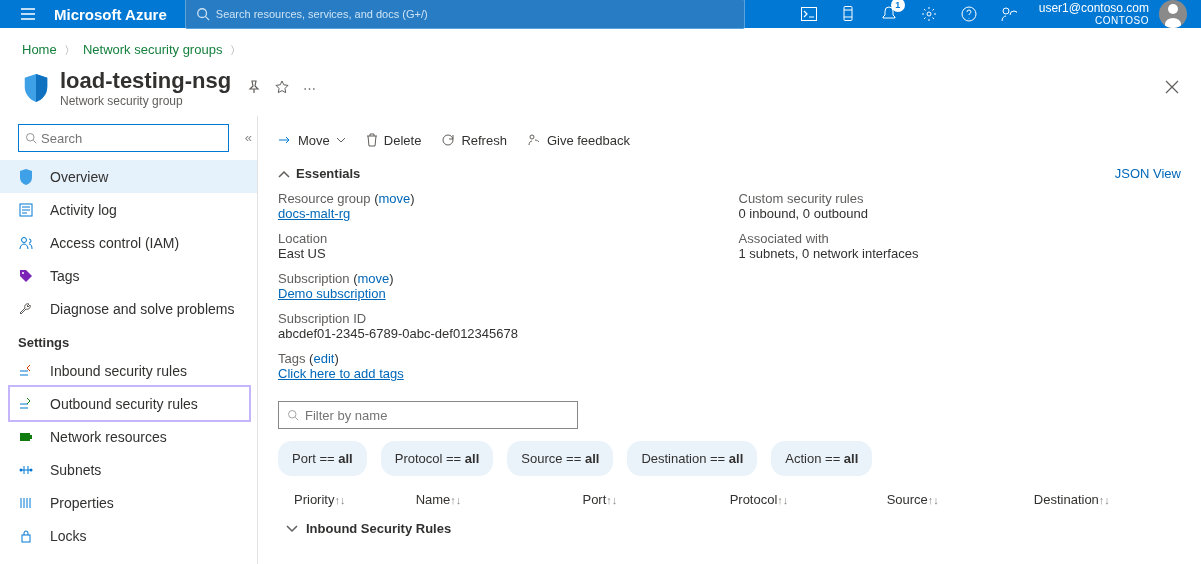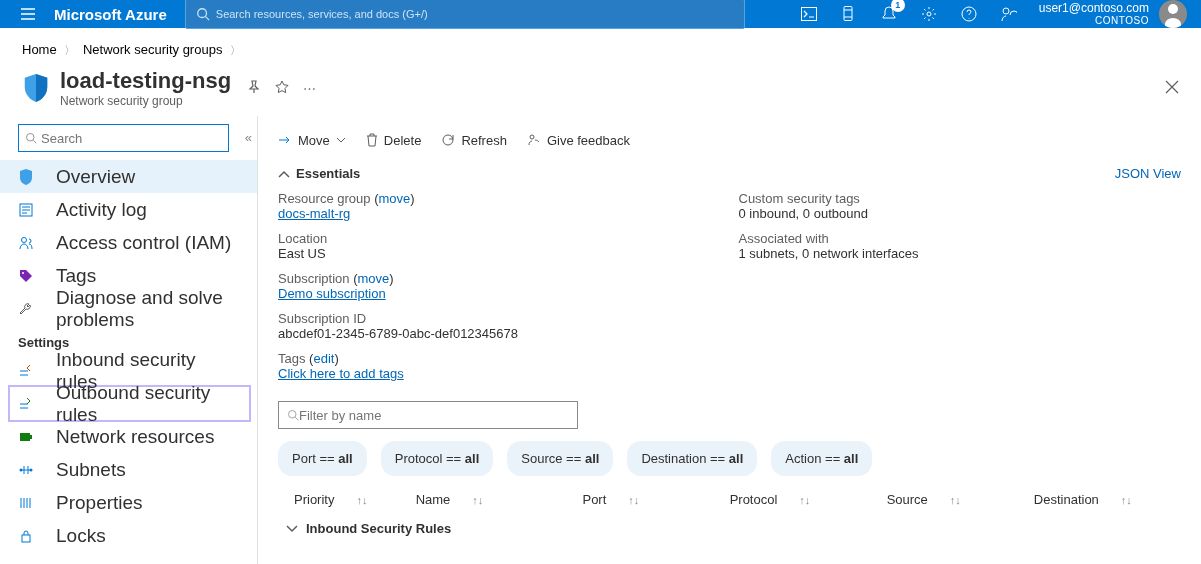--- a/index.html
+++ b/index.html
@@ -19,39 +19,39 @@
 .badge { position: absolute; top: 4px; right: 4px; background: #fff; color: #0078d4; border-radius: 50%; width: 14px; height: 14px; font-size: 9px; font-weight: 600; display: flex; align-items: center; justify-content: center; }
 .account { display: flex; flex-direction: column; align-items: flex-end; justify-content: center; padding: 0 6px 0 10px; line-height: 1.1; }
 .account .email { font-size: 12px; }
 .account .org { font-size: 10px; letter-spacing: 0.5px; }
 .avatar { width: 28px; height: 28px; border-radius: 50%; background: #8a8a8a; margin: 0 4px; position: relative; overflow: hidden; }
 .avatar::after { content:""; position:absolute; bottom:-2px; left:50%; transform:translateX(-50%); width:16px; height:12px; background:#fff; border-radius:50% 50% 0 0; }
 .avatar::before { content:""; position:absolute; top:4px; left:50%; transform:translateX(-50%); width:10px; height:10px; background:#fff; border-radius:50%; }
 
 
 .breadcrumb { padding: 14px 22px 6px 22px; font-size: 13px; color: #605e5c; }
-.breadcrumb a { color: #000000; }
+.breadcrumb a { color: #15803d; }
 .breadcrumb .sep { margin: 0 4px; color: #8a8886; font-size: 11px; }
 
 
 .page-header { display: flex; align-items: center; padding: 4px 22px 8px 22px; }
 .shield-icon { width: 28px; height: 30px; margin-right: 10px; }
 .title-block .title { font-size: 22px; font-weight: 600; color: #323130; }
 .title-block .subtitle { font-size: 12px; color: #605e5c; }
 .hdr-actions { display: flex; align-items: center; margin-left: 16px; gap: 14px; color: #605e5c; }
 .hdr-actions .act { cursor: pointer; }
 .close-x { margin-left: auto; cursor: pointer; color: #605e5c; font-size: 18px; }
 
 
 .layout { display: flex; height: calc(100% - 100px); }
 .sidebar { width: 258px; border-right: 1px solid #e1e1e1; padding: 8px 0 0 0; }
 .search-local { margin: 0 28px 8px 18px; height: 28px; border: 1px solid #0078d4; display: flex; align-items: center; padding: 0 6px; position: relative; }
 .search-local input { border: none; outline: none; font-size: 13px; flex: 1; margin-left: 4px; }
 .collapse-chevron { position: absolute; right: -24px; top: 5px; color: #8a8886; cursor: pointer; }
-.nav-item { display: flex; align-items: center; height: 33px; padding: 8px 18px; cursor: pointer; gap: 22px; font-size: 19px; color: #323130; }
+.nav-item { display: flex; align-items: center; height: 33px; padding: 8px 18px; cursor: pointer; gap: 16px; font-size: 14px; color: #323130; }
 .nav-item.selected { background: #e5f1fb; }
 .nav-item .ico { width: 16px; height: 16px; display: flex; align-items: center; justify-content: center; flex-shrink: 0; }
 .highlight-box { border: 2px solid #c4b5fd; margin: -2px 6px -2px 8px; padding-left: 8px; padding-right: 4px; }
 .highlight-box .nav-item { padding-left: 0; padding-right: 0; margin-left: 0; }
 .section-label { padding: 10px 18px 4px 18px; font-size: 13px; font-weight: 600; color: #323130; }
 
 
 .main { flex: 1; padding: 4px 20px 0 20px; overflow: hidden; }
 .command-bar { display: flex; align-items: center; gap: 20px; height: 40px; font-size: 13px; color: #323130; }
 .cmd { display: flex; align-items: center; gap: 6px; cursor: pointer; }
@@ -64,28 +64,28 @@
 .essentials-grid { display: flex; gap: 18px; margin-top: 10px; }
 .essentials-col { flex: 1; max-width: 460px; }
 .field { margin-bottom: 10px; font-size: 13px; }
 .field .flabel { color: #605e5c; }
 .field .fvalue { color: #323130; }
 .link-val { color: #0067b8; text-decoration: underline; cursor: pointer; }
 .paren-link { color: #0067b8; cursor: pointer; }
 
 .filter-row { margin-top: 10px; }
 .filter-input { height: 28px; width: 300px; border: 1px solid #8a8886; display: flex; align-items: center; padding: 0 8px; }
-.filter-input input { border: none; outline: none; flex: 1; font-size: 13px; color: #605e5c; }
+.filter-input input { border: none; outline: none; flex: 1; font-size: 13px; margin-left: 6px; color: #605e5c; }
 
 .pills { display: flex; gap: 14px; margin-top: 12px; }
 .pill { background: #eaf2fa; border-radius: 14px; padding: 10px 14px; font-size: 13px; color: #323130; cursor: pointer; }
 .pill b { font-weight: 600; }
 
 .table-hdr { display: flex; margin-top: 16px; font-size: 13px; color: #323130; }
-.th { display: flex; align-items: center; gap: 22px; cursor: pointer; }
+.th { display: flex; align-items: center; gap: 0; cursor: pointer; }
 .th .sort { color: #8a8886; font-size: 11px; }
 .col-priority { width: 140px; padding-left: 16px; }
 .col-name { width: 170px; }
 .col-port { width: 150px; }
 .col-protocol { width: 160px; text-align: center; }
 .col-source { width: 150px; }
 .col-dest { width: 150px; }
 
 .section-row { display: flex; align-items: center; margin-top: 14px; padding-left: 8px; gap: 8px; cursor: pointer; }
 .section-row .chev { color: #605e5c; }
@@ -364,21 +364,21 @@
           <div class="fvalue">abcdef01-2345-6789-0abc-def012345678</div>
         </div>
         <div class="field">
           <span class="flabel">Tags</span>
           <span> (</span><span class="paren-link">edit</span><span>)</span><br>
           <span class="link-val">Click here to add tags</span>
         </div>
       </div>
       <div class="essentials-col">
         <div class="field">
-          <div class="flabel">Custom security tags</div>
+          <div class="flabel">Custom security rules</div>
           <div class="fvalue">0 inbound, 0 outbound</div>
         </div>
         <div class="field">
           <div class="flabel">Associated with</div>
           <div class="fvalue">1 subnets, 0 network interfaces</div>
         </div>
       </div>
     </div>
 
     <div class="filter-row">

